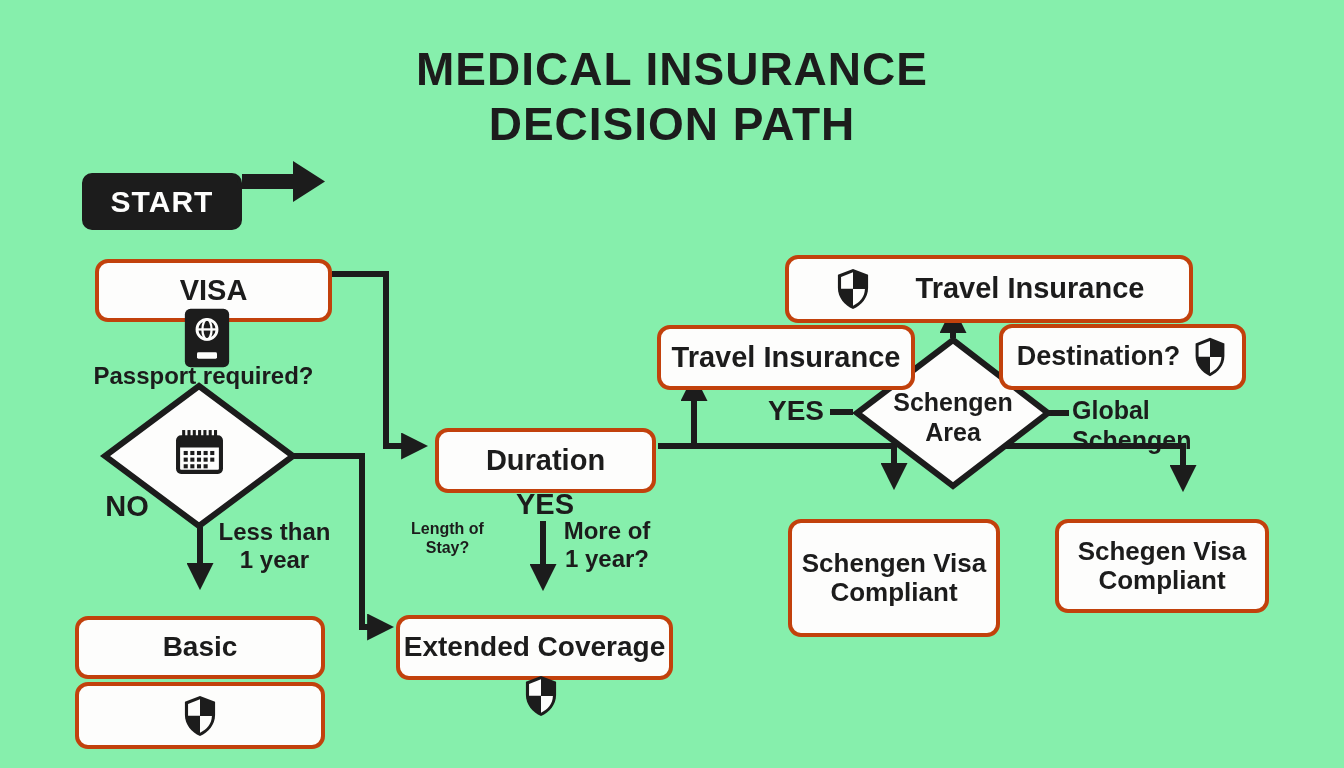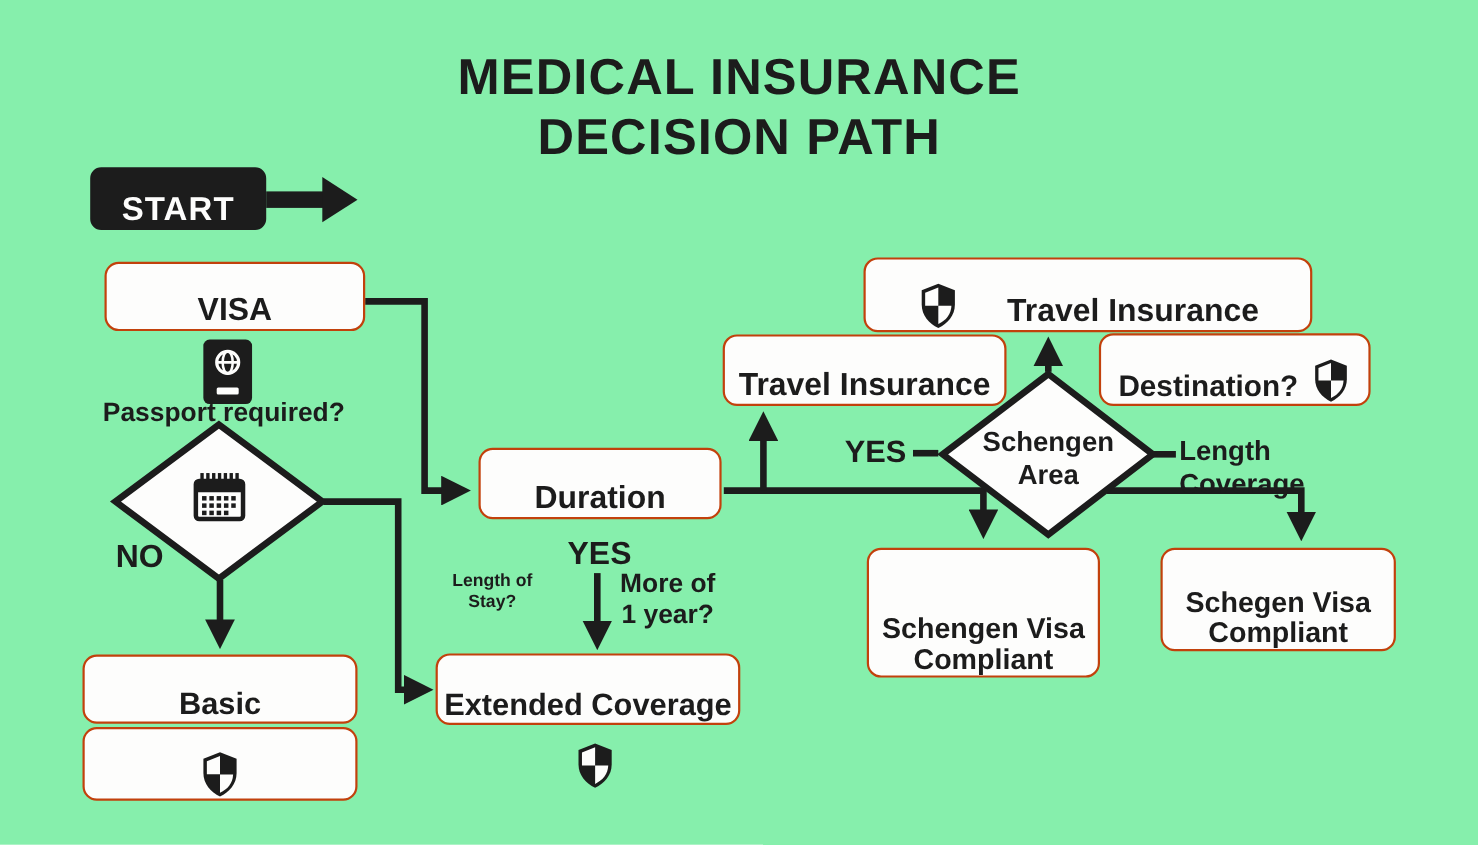--- a/index.html
+++ b/index.html
@@ -5,23 +5,23 @@
   html,body{margin:0;padding:0;}
   body{background:#fdfdfc;}
   .stage{
     position:relative;width:1344px;height:768px;overflow:hidden;
     background:#86efac;color:#1c1c1c;
     font-family:"Liberation Sans","DejaVu Sans",sans-serif;font-weight:bold;
   }
   .stage svg.layer{position:absolute;left:0;top:0;}
   .box{
     position:absolute;box-sizing:border-box;background:#fdfdfc;
-    border:2px solid #c2410c;border-radius:13px;
-    display:flex;align-items:flex-end;justify-content:center;
-    text-align:center;line-height:1.1;
+    border:4px solid #c2410c;border-radius:13px;
+    display:flex;align-items:center;justify-content:center;
+    text-align:center;line-height:1.1;margin-top:21px;
   }
   .lbl{
     position:absolute;text-align:center;white-space:pre-line;line-height:1.18;
     color:#1c1c1c;
   }
   .defs{position:absolute;width:0;height:0;overflow:hidden;}
   .icon{display:block;}
 </style>
 </head>
 <body>
@@ -112,20 +112,22 @@
 
   <svg class="icon" style="position:absolute;left:184px;top:308px;" width="46" height="60">
       <use href="#sym-passport"></use>
     </svg>
   <div class="lbl" style="left:46px;top:362px;width:315px;font-size:24px;">Passport required?</div>
 
   <svg class="icon" style="position:absolute;left:175px;top:430px;" width="49" height="45">
       <use href="#sym-calendar"></use>
     </svg>
   <div class="lbl" style="left:92px;top:489px;width:70px;font-size:29px;">NO</div>
+  <div class="lbl" style="left:212px;top:518px;width:125px;font-size:24px;">Less than
+1 year</div>
 
   <div class="box" style="left:75px;top:595px;width:250px;height:63px;font-size:28px;">
     <span>Basic</span>
   </div>
   <div class="box" style="left:75px;top:661px;width:250px;height:67px;">
     <svg class="icon" width="38" height="44">
         <use href="#sym-shield"></use>
       </svg>
   </div>
 
@@ -159,21 +161,21 @@
   <div class="box" style="left:999px;top:303px;width:247px;height:66px;font-size:27px;gap:12px;">
     <span>Destination?</span>
     <svg class="icon" width="36" height="42">
         <use href="#sym-shield"></use>
       </svg>
   </div>
 
   <div class="lbl" style="left:877px;top:388px;width:152px;font-size:25px;">Schengen
 Area</div>
   <div class="lbl" style="left:762px;top:394px;width:68px;font-size:28px;">YES</div>
-  <div class="lbl" style="left:1072px;top:396px;width:200px;font-size:25px;text-align:left;">Length Coverage</div>
+  <div class="lbl" style="left:1072px;top:396px;width:200px;font-size:25px;text-align:left;">Global Schengen</div>
 
   <div class="box" style="left:788px;top:498px;width:212px;height:118px;font-size:26px;white-space:pre-line;">
     <span>Schengen Visa
 Compliant</span>
   </div>
   <div class="box" style="left:1055px;top:498px;width:214px;height:94px;font-size:26px;white-space:pre-line;">
     <span>Schegen Visa
 Compliant</span>
   </div>
 

